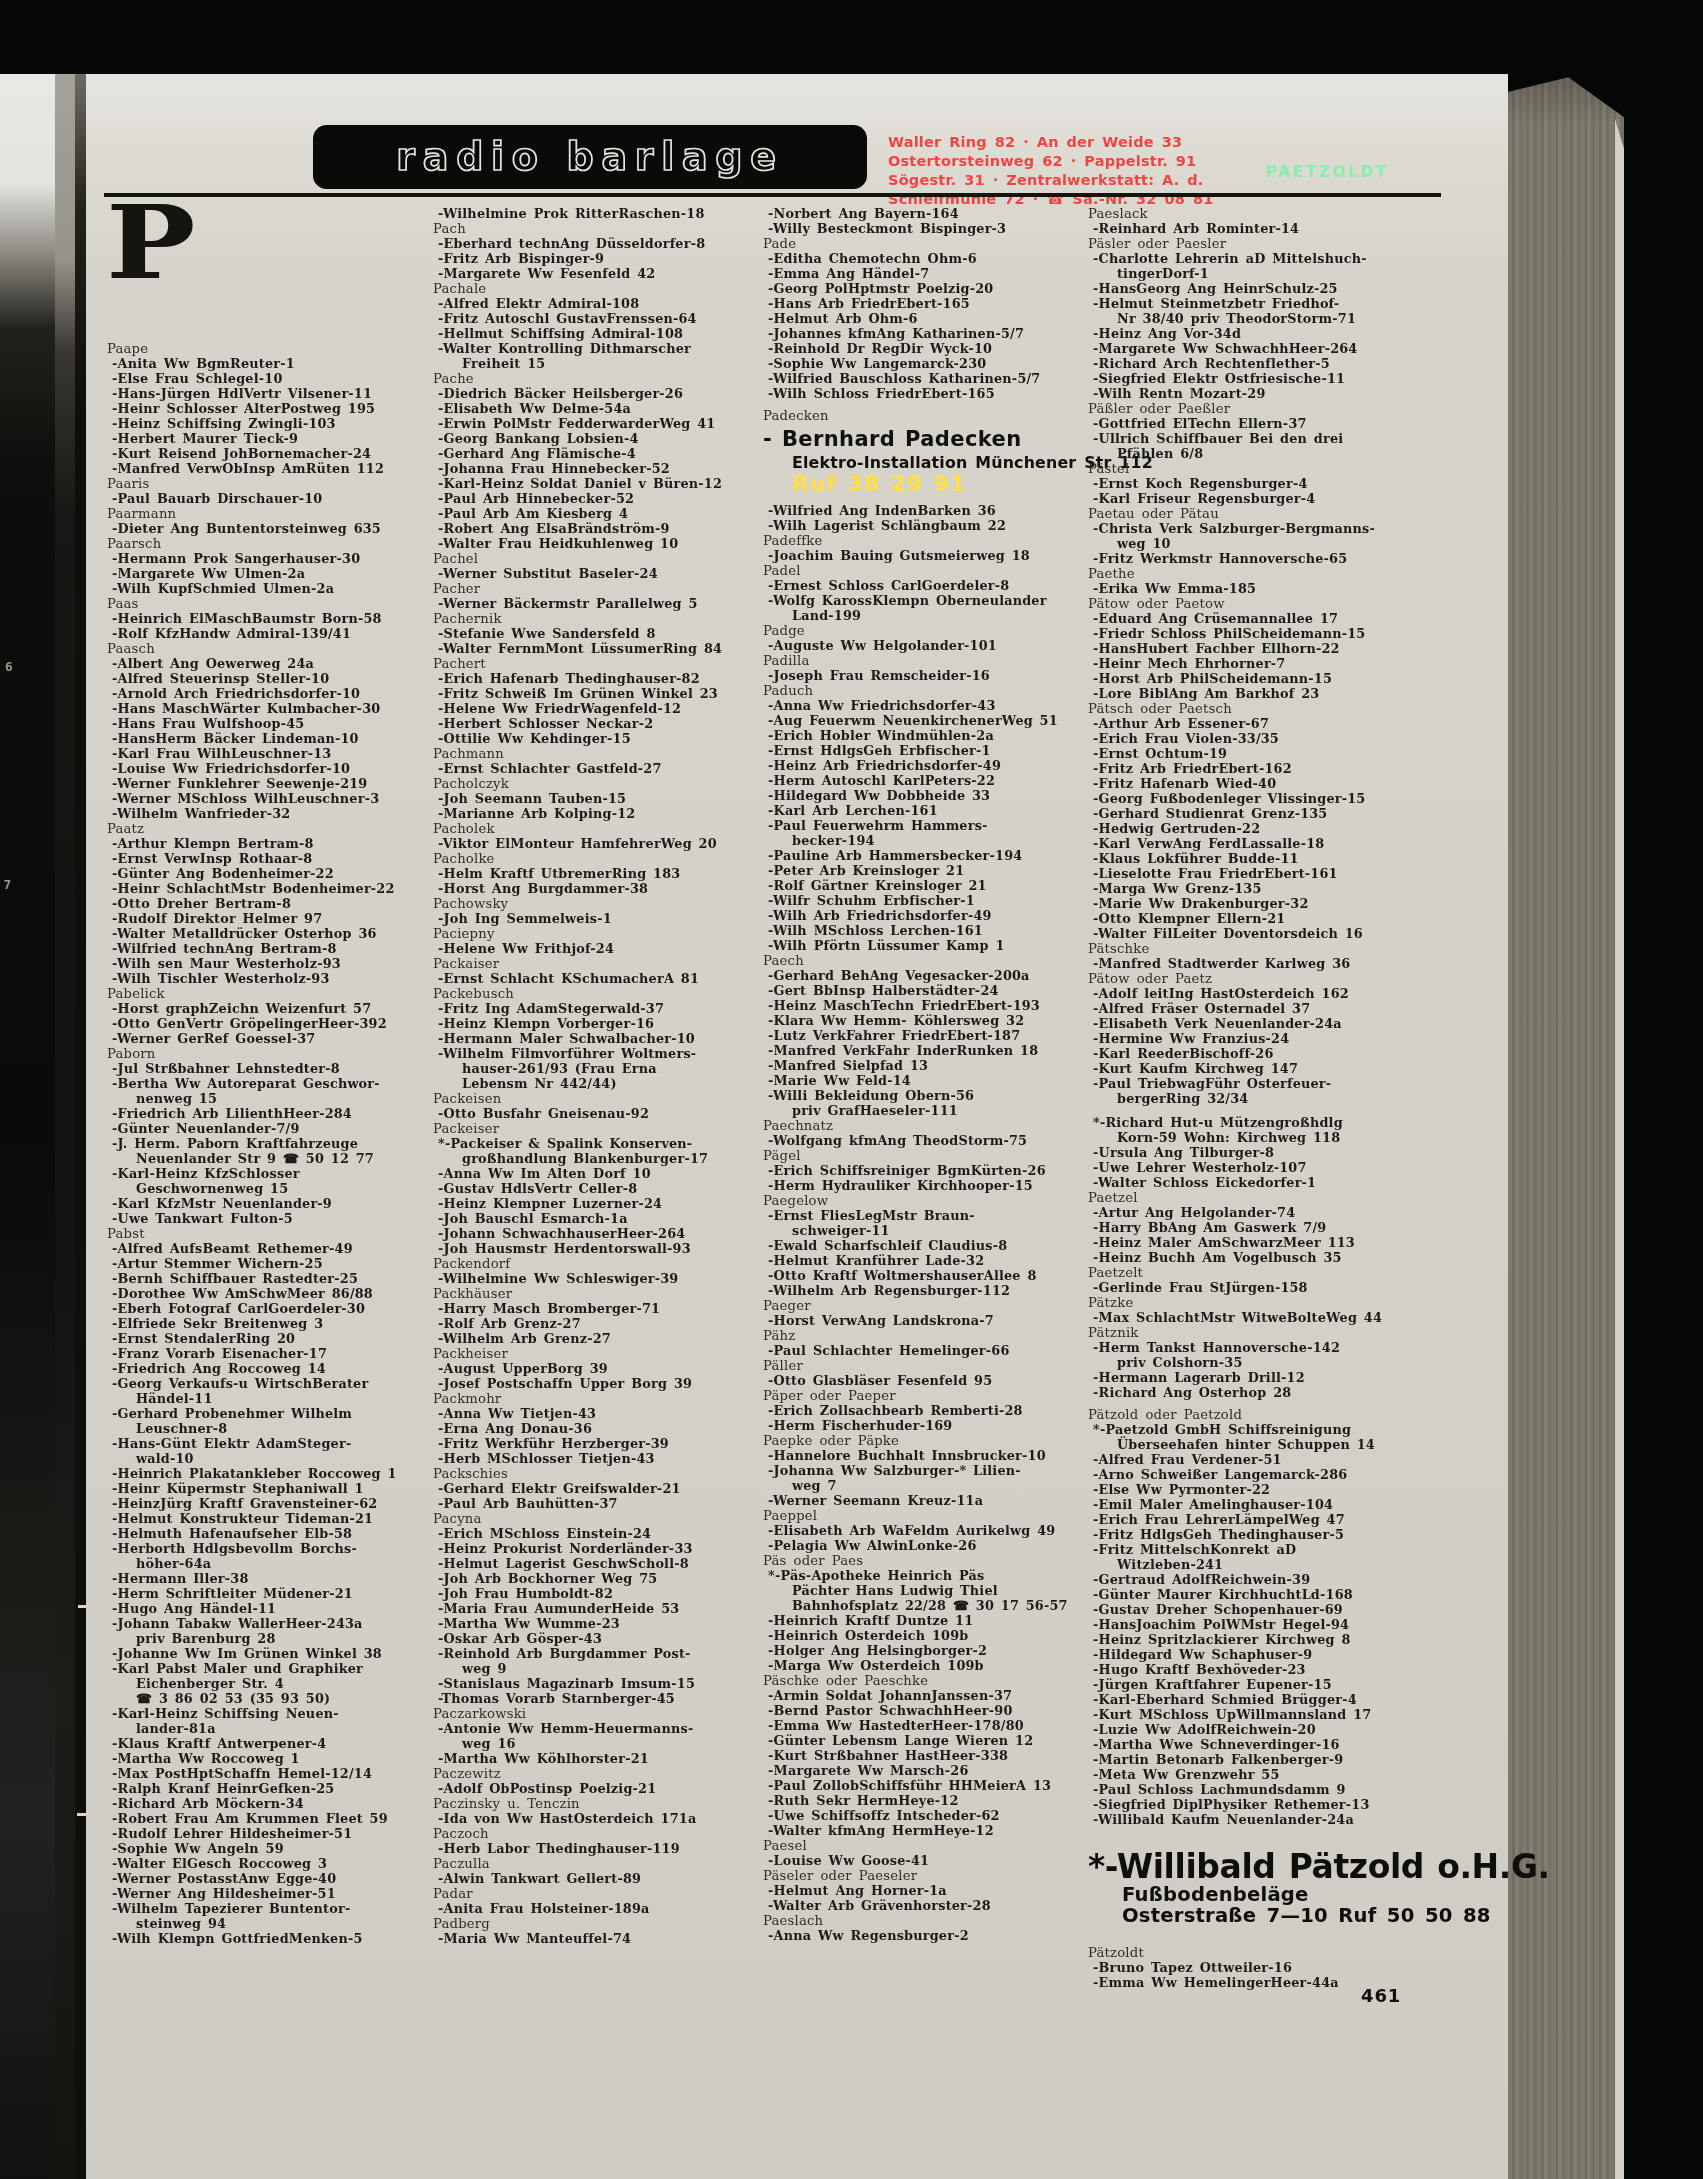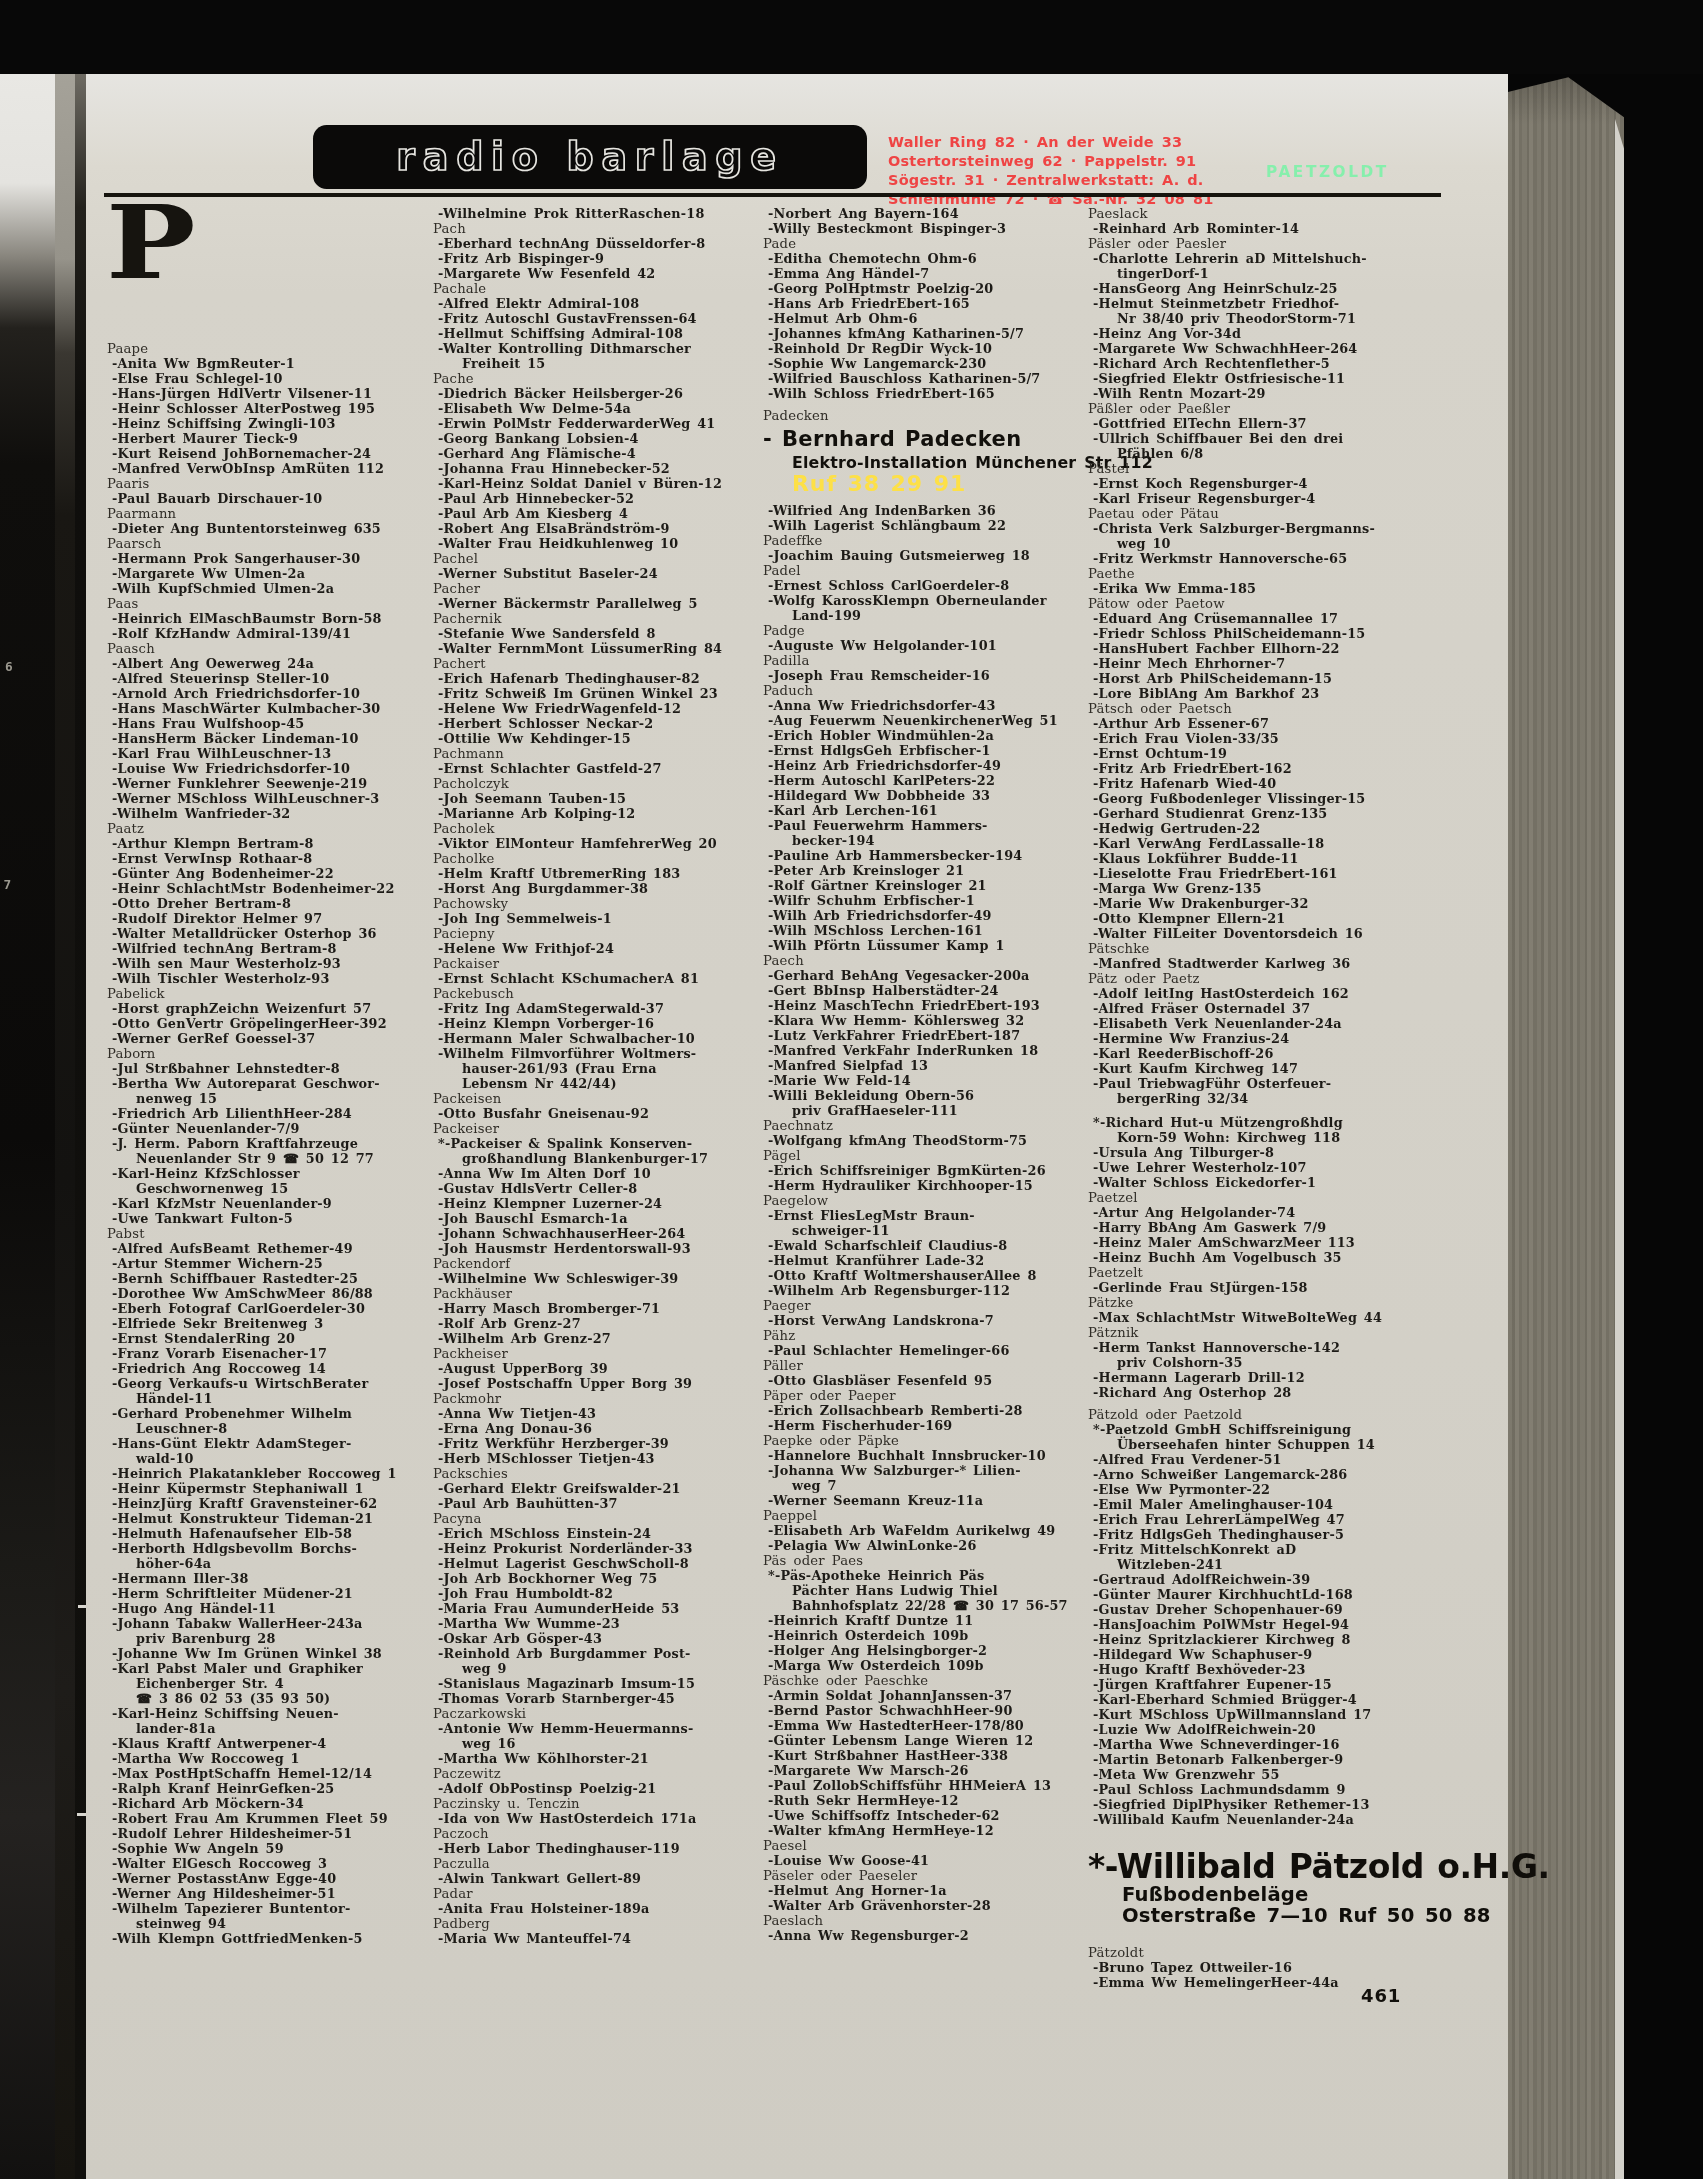--- a/index.html
+++ b/index.html
@@ -478,21 +478,21 @@
     <div class="ln e">-Hedwig Gertruden-22</div>
     <div class="ln e">-Karl VerwAng FerdLassalle-18</div>
     <div class="ln e">-Klaus Lokführer Budde-11</div>
     <div class="ln e">-Lieselotte Frau FriedrEbert-161</div>
     <div class="ln e">-Marga Ww Grenz-135</div>
     <div class="ln e">-Marie Ww Drakenburger-32</div>
     <div class="ln e">-Otto Klempner Ellern-21</div>
     <div class="ln e">-Walter FilLeiter Doventorsdeich 16</div>
     <div class="ln h">Pätschke</div>
     <div class="ln e">-Manfred Stadtwerder Karlweg 36</div>
-    <div class="ln h">Pätz oder Paetz</div>
+    <div class="ln h">Pätow oder Paetz</div>
     <div class="ln e">-Adolf leitIng HastOsterdeich 162</div>
     <div class="ln e">-Alfred Fräser Osternadel 37</div>
     <div class="ln e">-Elisabeth Verk Neuenlander-24a</div>
     <div class="ln e">-Hermine Ww Franzius-24</div>
     <div class="ln e">-Karl ReederBischoff-26</div>
     <div class="ln e">-Kurt Kaufm Kirchweg 147</div>
     <div class="ln e">-Paul TriebwagFühr Osterfeuer-</div>
     <div class="ln c">bergerRing 32/34</div>
     <div style="height: 8.5px;"></div>
     <div class="ln e">*-Richard Hut-u Mützengroßhdlg</div>

